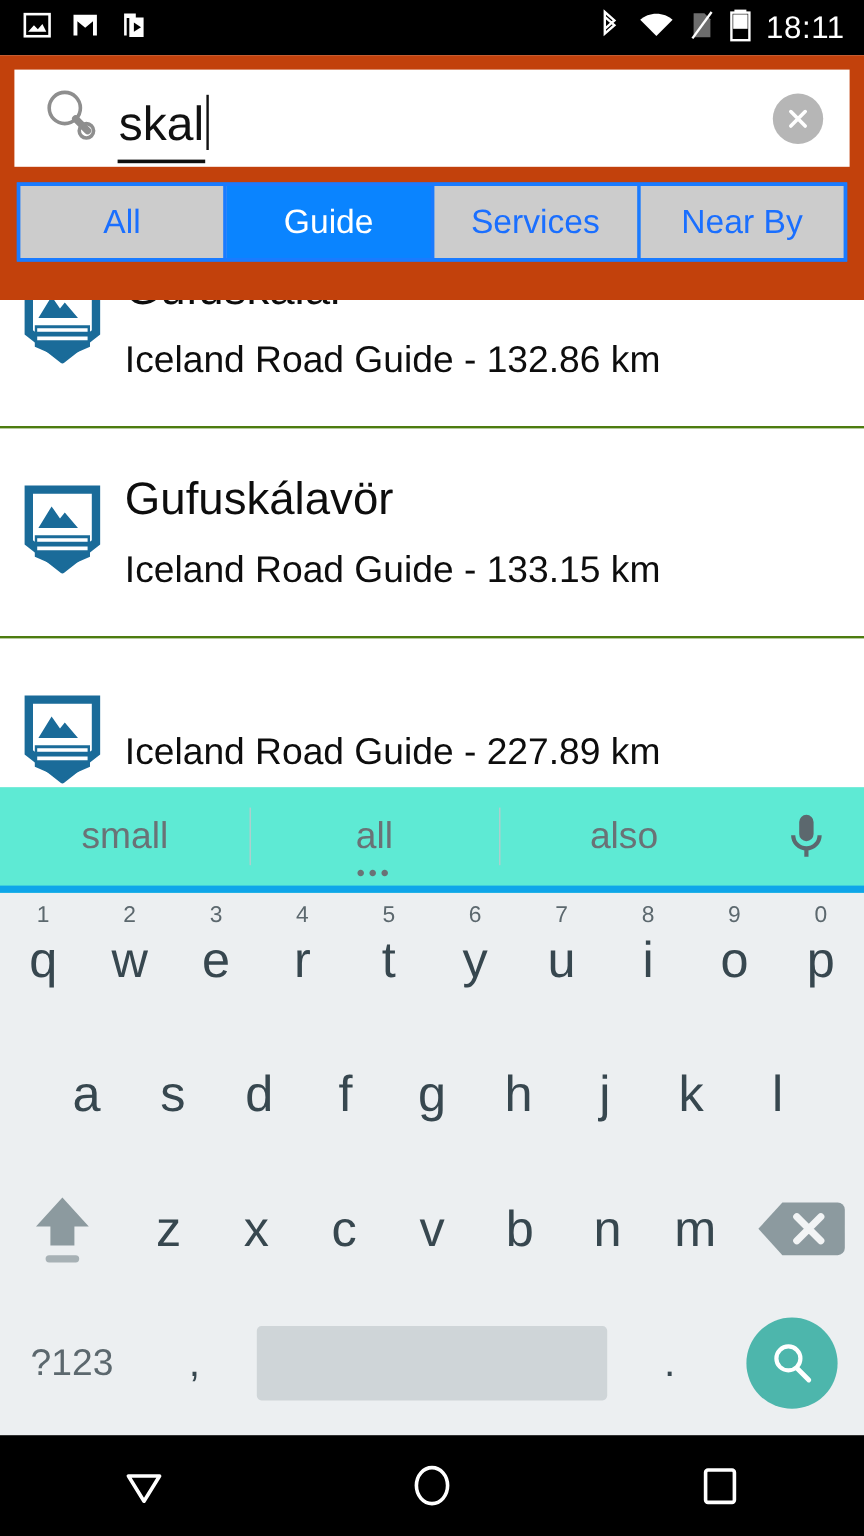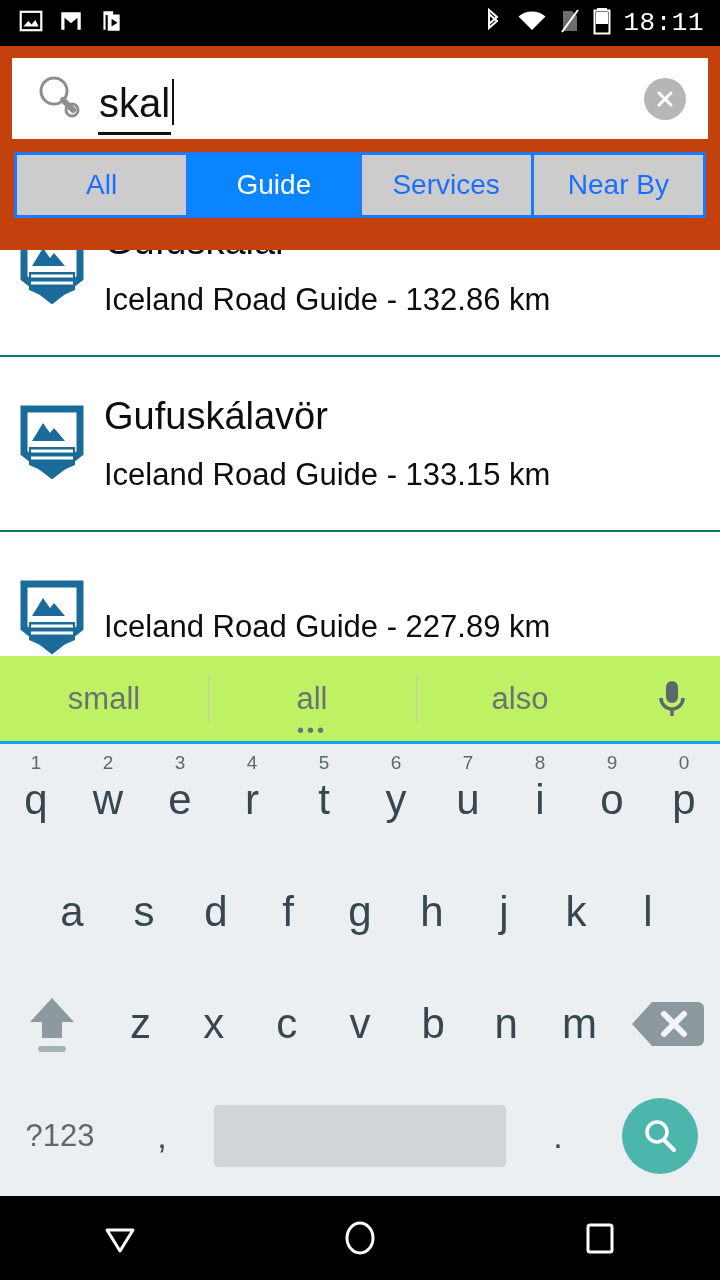--- a/index.html
+++ b/index.html
@@ -10,21 +10,21 @@
     overflow: hidden;
   }
   #screen { position: relative; width: 720px; height: 1280px; }
 
   
   .statusbar {
     position: absolute; left: 0; top: 0; width: 720px; height: 46px;
     background: #000; display: flex; align-items: center;
   }
   .sb-left { display: flex; align-items: center; gap: 14px; padding-left: 18px; }
-  .sb-right { margin-left: auto; display: flex; align-items: center; gap: 12px; padding-right: 16px; font-family: Liberation Mono, monospace; }
+  .sb-right { margin-left: auto; display: flex; align-items: center; gap: 12px; padding-right: 16px; }
   .sb-clock { color: #fff; font-size: 26px; letter-spacing: .5px; }
   .ic { display: block; }
 
   
   .header {
     position: absolute; left: 0; top: 46px; width: 720px; height: 204px;
     background: #c2410c;
   }
   .searchwrap {
     position: absolute; left: 12px; top: 12px; width: 696px; height: 81px;
@@ -60,37 +60,37 @@
   }
   .tab:last-child { border-right: none; }
   .tab.active { background: #0a84ff; color: #ffffff; }
 
   
   .list {
     position: absolute; left: 0; top: 250px; width: 720px; height: 406px;
     background: #fff; overflow: hidden;
   }
   .row {
-    position: relative; height: 175px; border-bottom: 2px solid #0f766e;
+    position: relative; height: 175px; border-bottom: 2px solid #4d7c0f;
     display: flex; align-items: center; padding-left: 20px;
   }
   .row:first-child { margin-top: -68px; }
   .row-ico { flex: 0 0 auto; width: 64px; margin-right: 20px; }
   .row-txt { display: flex; flex-direction: column; justify-content: center; }
   .row-title { font-size: 38px; color: #0d0d0d; line-height: 46px; }
   .row-sub { font-size: 31px; color: #0d0d0d; line-height: 40px; margin-top: 16px; }
 
   
   .keyboard {
     position: absolute; left: 0; top: 656px; width: 720px; height: 540px;
     background: #eceff1;
   }
   .suggestbar {
-    height: 88px; display: flex; align-items: center; background: #bef264;
-    border-bottom: 3px solid #0ea5e9; position: relative;
+    height: 88px; display: flex; align-items: center; background: #5eead4;
+    border-bottom: 6px solid #0ea5e9; position: relative;
   }
   .sug {
     flex: 1 1 0; text-align: center; font-size: 31px; color: #6a7276;
     position: relative; height: 88px; line-height: 88px;
   }
   .sug + .sug::before {
     content: ""; position: absolute; left: 0; top: 20px; width: 1px; height: 48px;
     background: #c3c9cb;
   }
   .sug .dots {

